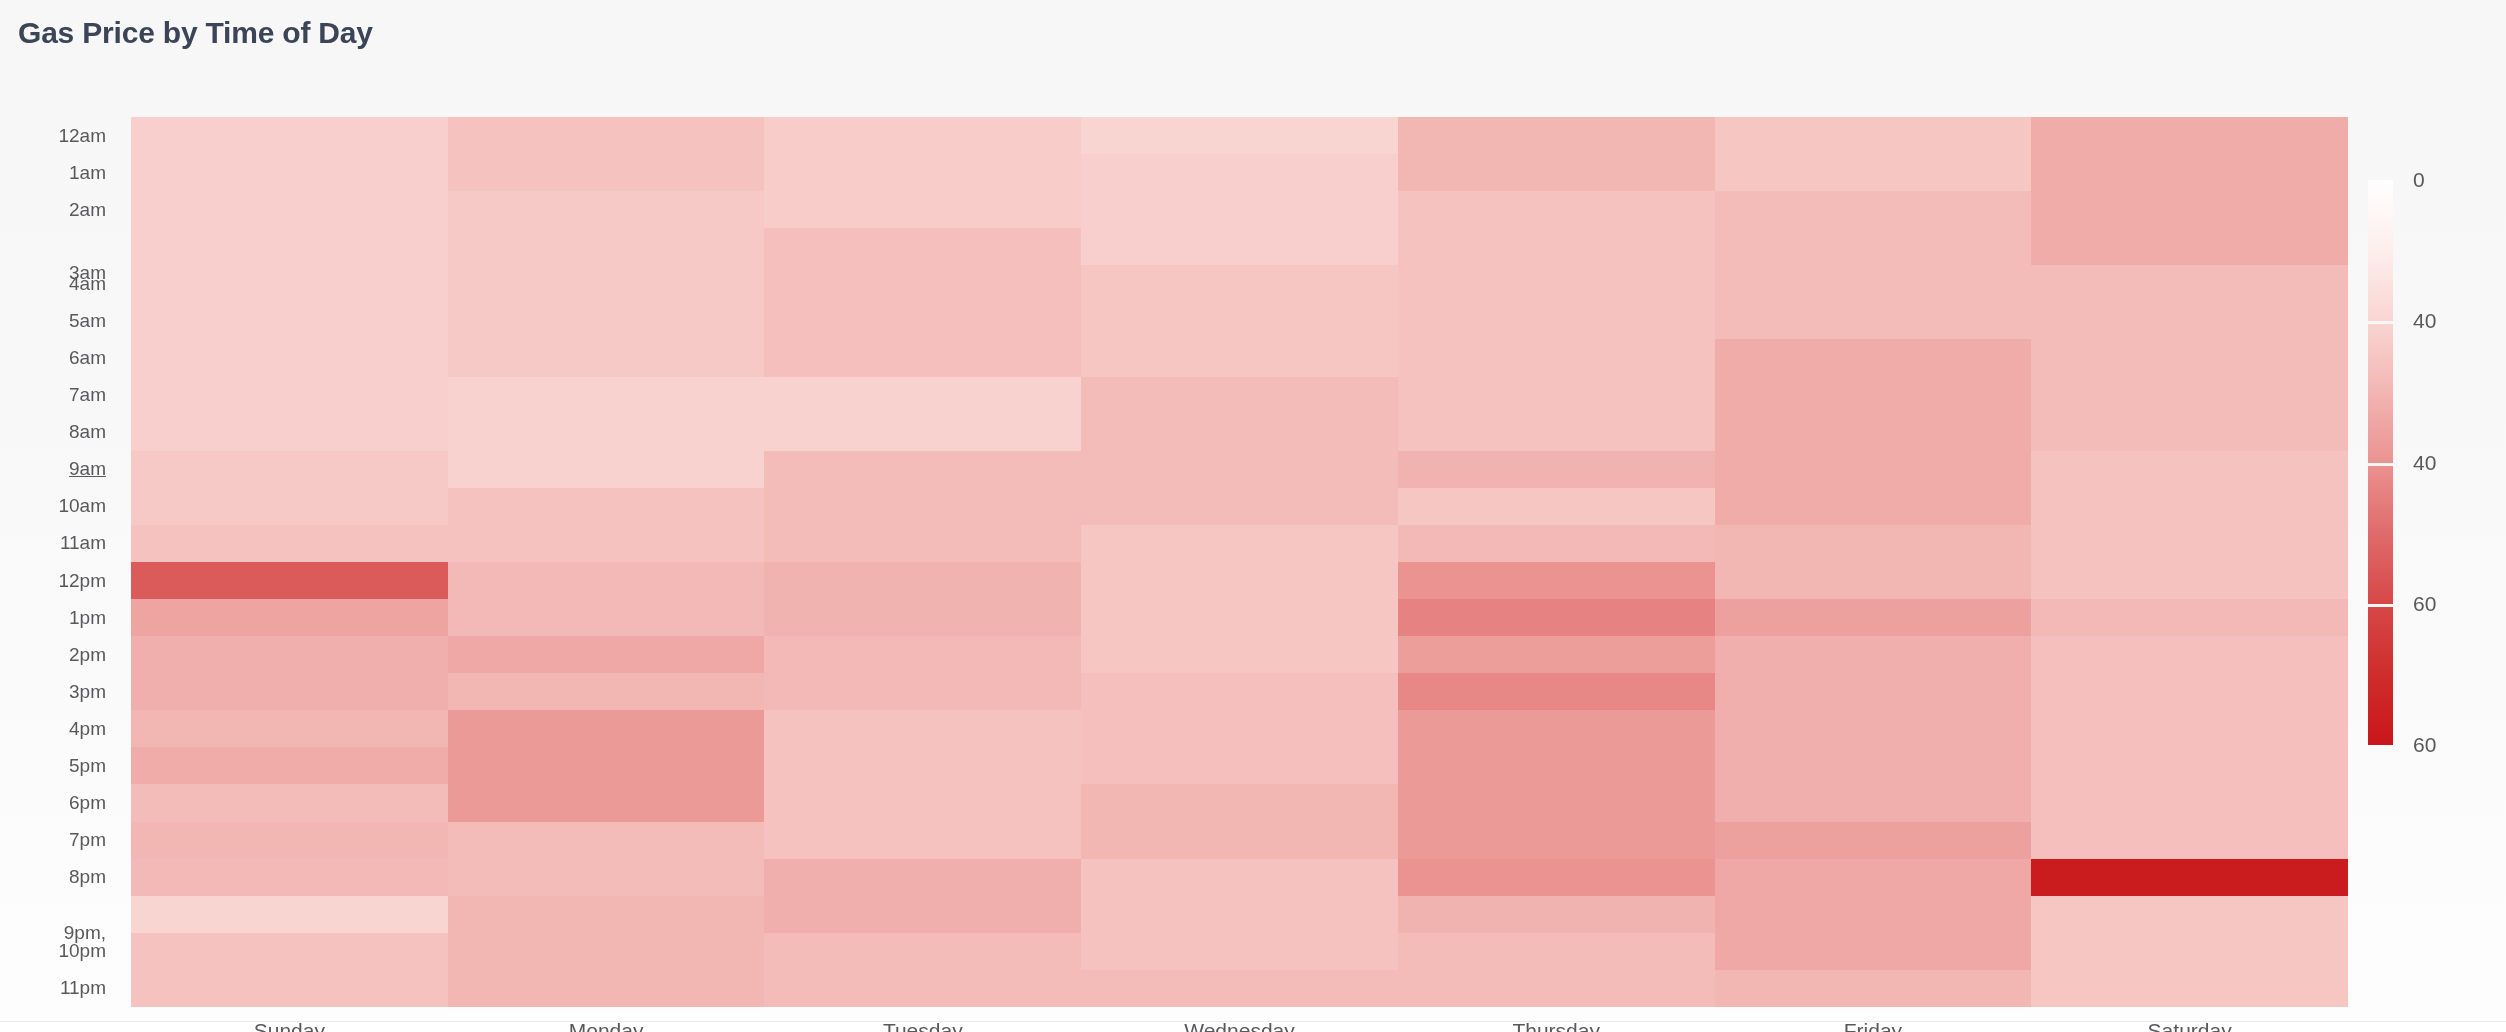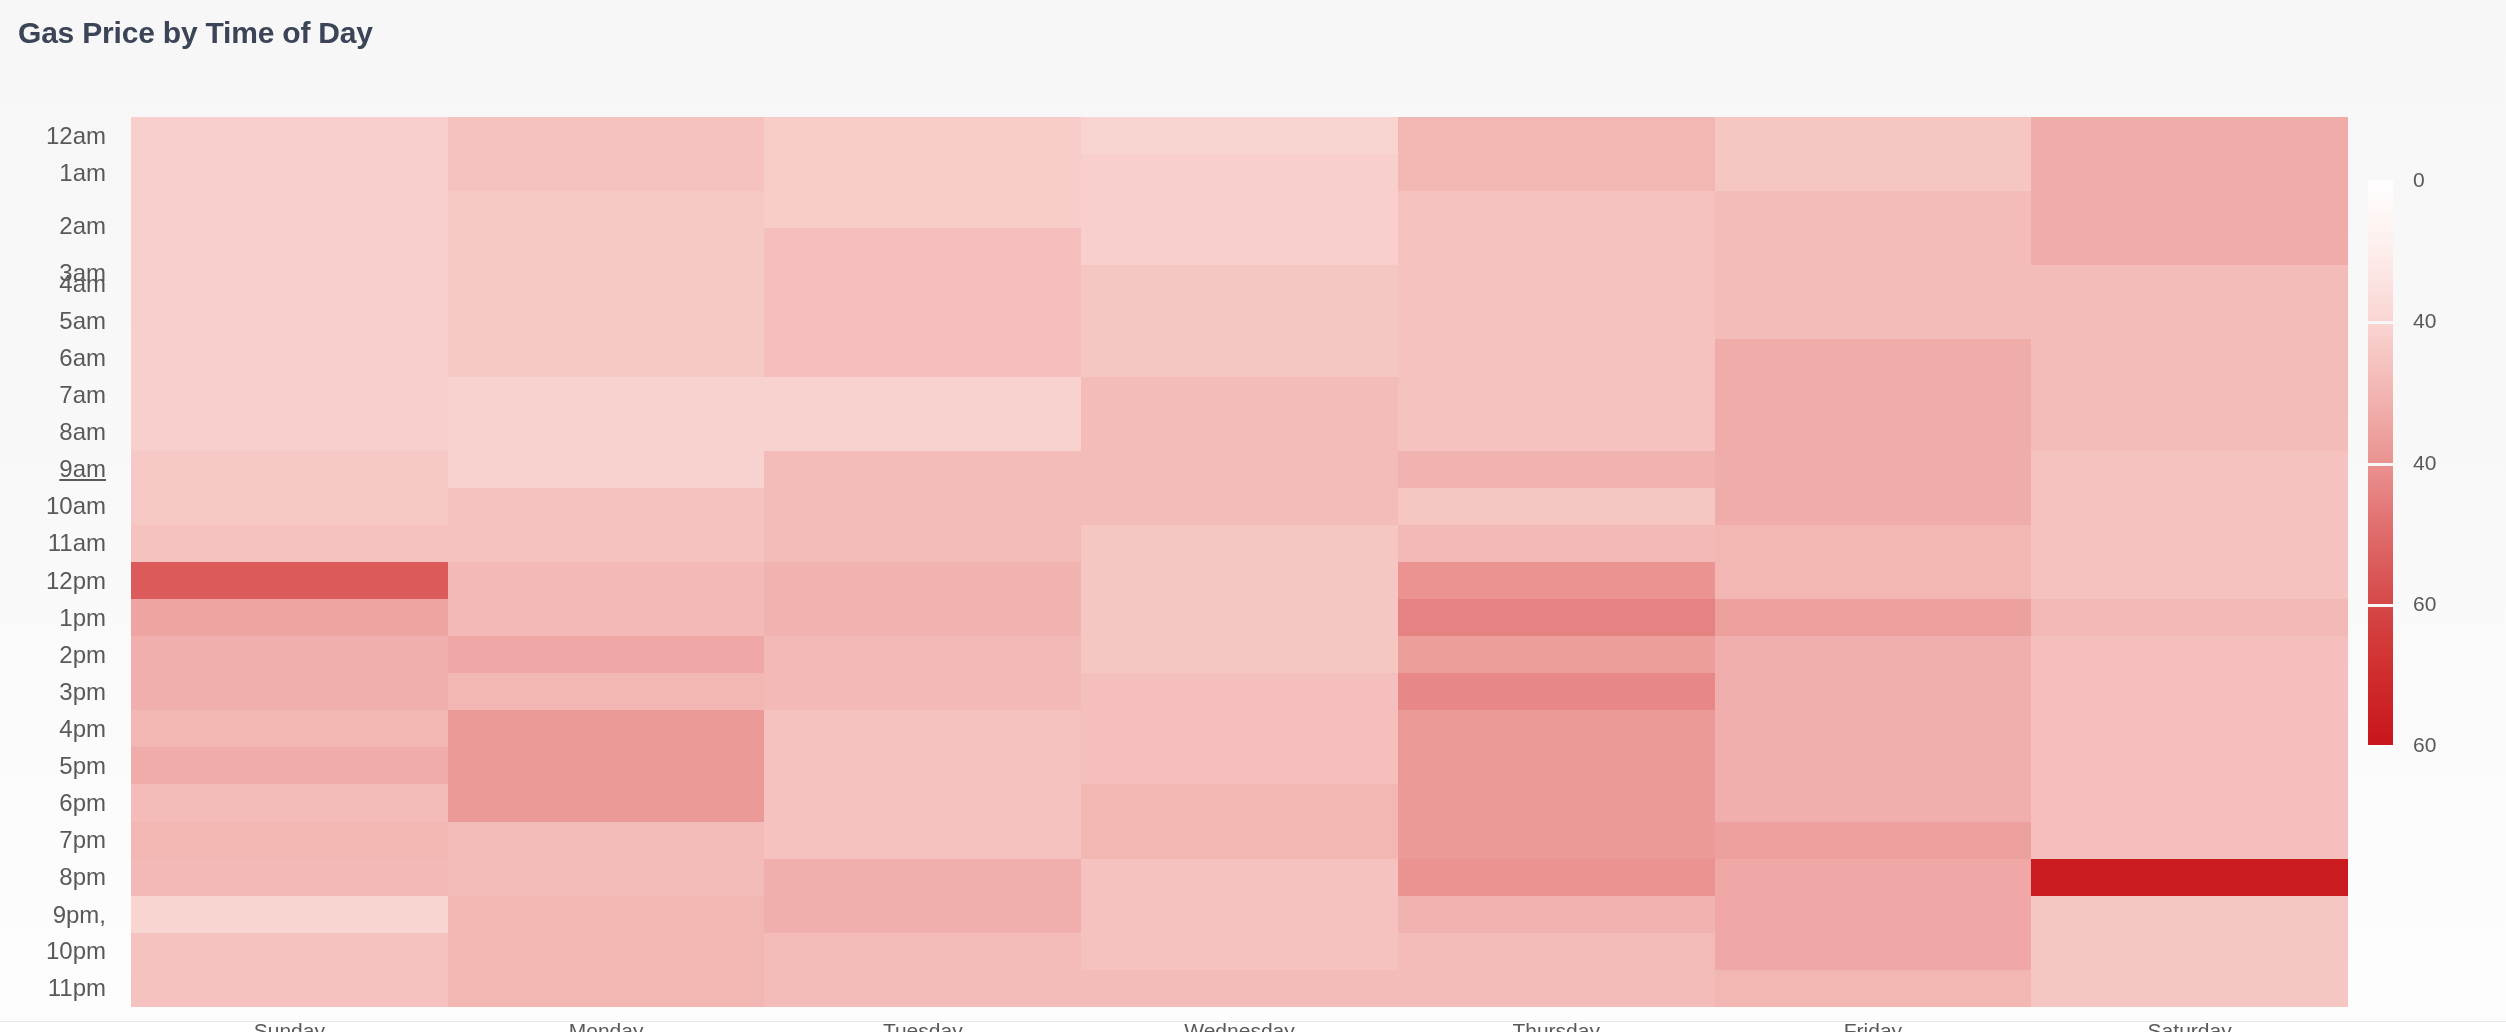--- a/index.html
+++ b/index.html
@@ -44,21 +44,21 @@
   #y-axis {
     position: absolute;
     left: 0px;
     top: 57px;
     width: 118px;
     height: 890px;
   }
   .y-tick {
     position: absolute;
     right: 12px;
-    font-size: 24px;
+    font-size: 19px;
     color: #59595c;
     text-align: right;
     white-space: nowrap;
     transform: translateY(-50%);
   }
   
   #grid {
     position: absolute;
     left: 131px;
     top: 57px;
@@ -135,40 +135,40 @@
 <div id="app">
   <div id="card">
 
     <div id="title">Gas Price by Time of Day</div>
 
     <div id="plot-region">
 
       <div id="y-axis">
           <div class="y-tick" style="top: 18.5417px;">12am</div>
           <div class="y-tick" style="top: 55.625px;">1am</div>
-          <div class="y-tick" style="top: 109px;">2am</div>
+          <div class="y-tick" style="top: 93px;">2am</div>
           <div class="y-tick" style="top: 129px; margin-top: 27px;">3am</div>
           <div class="y-tick" style="top: 166.875px;">4am</div>
           <div class="y-tick" style="top: 203.958px;">5am</div>
           <div class="y-tick" style="top: 241.042px;">6am</div>
           <div class="y-tick" style="top: 278.125px;">7am</div>
           <div class="y-tick" style="top: 315.208px;">8am</div>
           <div class="y-tick" style="top: 352.292px; text-decoration: underline;">9am</div>
           <div class="y-tick" style="top: 389.375px;">10am</div>
           <div class="y-tick" style="top: 426.458px;">11am</div>
           <div class="y-tick" style="top: 463.542px;">12pm</div>
           <div class="y-tick" style="top: 500.625px;">1pm</div>
           <div class="y-tick" style="top: 537.708px;">2pm</div>
           <div class="y-tick" style="top: 574.792px;">3pm</div>
           <div class="y-tick" style="top: 611.875px;">4pm</div>
           <div class="y-tick" style="top: 648.958px;">5pm</div>
           <div class="y-tick" style="top: 686.042px;">6pm</div>
           <div class="y-tick" style="top: 723.125px;">7pm</div>
           <div class="y-tick" style="top: 760.208px;">8pm</div>
-          <div class="y-tick" style="top: 798px;">9pm,</div>
+          <div class="y-tick" style="top: 816px;">9pm,</div>
           <div class="y-tick" style="top: 834.375px;">10pm</div>
           <div class="y-tick" style="top: 871.458px;">11pm</div>
         </div>
 
       <div id="grid">
           <div class="cell" style="background: rgb(248, 207, 204);"></div>
           <div class="cell" style="background: rgb(245, 194, 191);"></div>
           <div class="cell" style="background: rgb(247, 204, 201);"></div>
           <div class="cell" style="background: rgb(249, 213, 210);"></div>
           <div class="cell" style="background: rgb(242, 182, 179);"></div>

